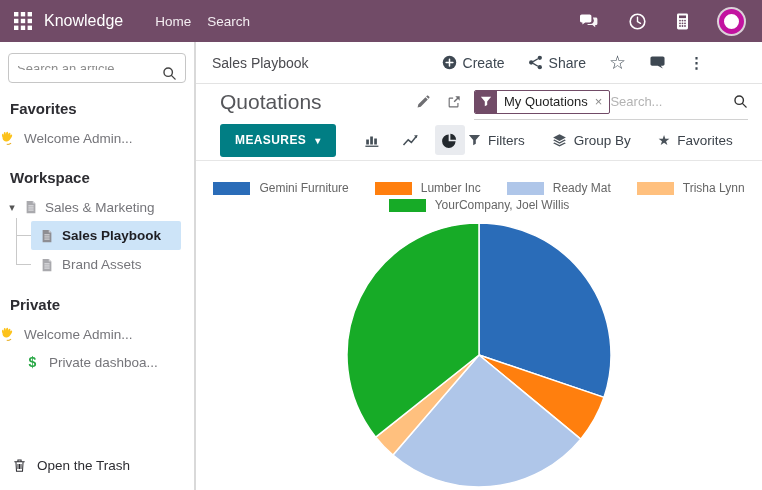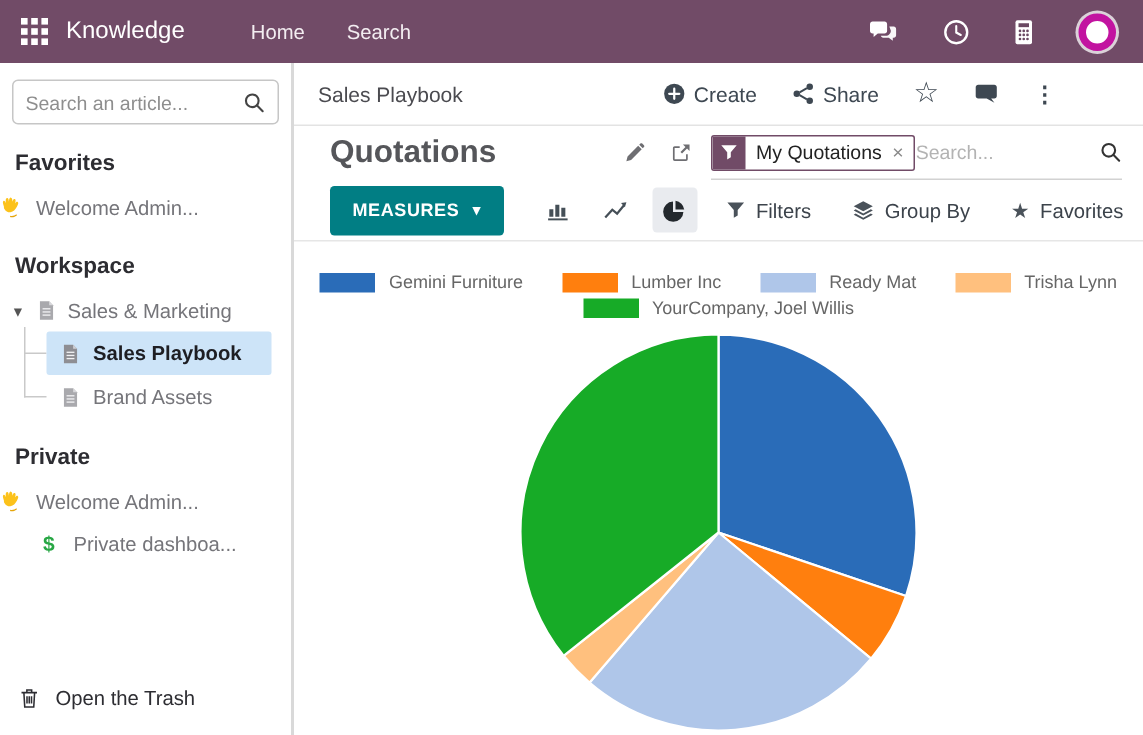--- a/index.html
+++ b/index.html
@@ -8,31 +8,31 @@
   *{box-sizing:border-box;margin:0;padding:0}
   html,body{width:762px;height:490px;overflow:hidden;background:#fff;
     font-family:"Liberation Sans",sans-serif;color:#333}
   .app{width:762px;height:490px;display:flex;flex-direction:column;overflow:hidden}
 
   
   .topbar{height:42px;min-height:42px;background:var(--topbar-bg);display:flex;
     align-items:center;padding:0 14px;color:#fff}
   .tb-left{display:flex;align-items:center}
   .app-name{font-size:16px;margin:0 16px 0 12px;font-weight:400;cursor:pointer}
-  .tb-menu{font-size:13.5px;color:#f3edf1;margin-left:28px;cursor:pointer}
+  .tb-menu{font-size:13.5px;color:#f3edf1;margin-left:16px;cursor:pointer}
   .tb-right{margin-left:auto;display:flex;align-items:center;gap:30px;padding-right:4px}
   .avatar{width:25px;height:25px;border-radius:50%;background:#fff;
     border:5px solid #C213A0;box-shadow:0 0 0 2px rgba(255,255,255,.75)}
 
   
   .body{flex:1;display:flex;min-height:0}
   .sidebar{width:196px;min-width:196px;border-right:2px solid #d9d9d9;
     display:flex;flex-direction:column;padding:11px 0 8px}
   .search-box{margin:0 8px;height:30px;border:1px solid #c6c6c6;border-radius:4px;
-    display:flex;align-items:center;padding:12px 8px}
+    display:flex;padding:12px 8px}
   .search-box input{border:none;outline:none;flex:1;font-size:13px;min-width:0;
     font-family:"Liberation Sans",sans-serif;color:#555}
   .search-box input::placeholder{color:#8e8e8e}
   .side-heading{font-size:15px;font-weight:700;color:#2d2d32;padding:0 10px;
     margin:17px 0 7px}
   .side-item{display:flex;align-items:center;height:28px;color:#75757a;
     font-size:13.5px;gap:9px;cursor:pointer}
   .row-hrfaq{padding-left:25px}
   .row-sm{padding-left:7px;gap:7px}
   .caret{color:#555;font-size:11px;width:10px;text-align:center}
@@ -55,21 +55,21 @@
     border-bottom:1px solid #e3e3e3;padding:0 58px 0 16px}
   .breadcrumb{font-size:14px;color:#4b4b50}
   .header-actions{margin-left:auto;display:flex;align-items:center;gap:23px;
     color:#3e4852;font-size:14px}
   .action{display:flex;align-items:flex-start;gap:6px;cursor:pointer}
   .glyph-star{font-size:19px;line-height:1;color:#3e4852}
   .glyph-kebab{font-size:15px;font-weight:700;color:#3e4852;letter-spacing:0}
 
   .view-titlebar{height:36px;min-height:36px;display:flex;align-items:center;
     padding-left:24px}
-  .view-title{font-size:21px;color:#55565a;font-weight:700}
+  .view-title{font-size:21px;color:#55565a;font-weight:400}
   .title-icons{margin-left:auto;display:flex;align-items:center;gap:17px;
     margin-right:13px;color:#777}
   .search-zone{width:274px;min-width:274px;margin-right:14px;align-self:stretch;
     display:flex;align-items:center;gap:0;border-bottom:1px solid #d2d2d2}
   .facet{height:24px;display:flex;align-items:center;border:1px solid var(--facet);
     border-radius:2px;overflow:hidden;flex:none}
   .facet-iconbox{width:22px;height:24px;background:var(--facet);display:flex;
     align-items:center;justify-content:center}
   .facet-label{padding:0 7px;font-size:13px;color:#222;white-space:nowrap}
   .facet-x{color:#8a8a8a;font-size:13px;padding-right:7px;cursor:pointer}
@@ -81,21 +81,21 @@
   .controls-row{height:41px;min-height:41px;display:flex;align-items:center;
     padding-left:24px;border-bottom:1px solid #e6e6e6;position:relative}
   .measures-btn{background:var(--teal);color:#fff;font-size:12px;font-weight:700;
     letter-spacing:.4px;padding:0 15px;height:33px;border:none;border-radius:3px;
     display:flex;gap:9px;align-items:center;cursor:pointer;
     font-family:"Liberation Sans",sans-serif}
   .charttype-group{display:flex;align-items:center;gap:9px;margin-left:21px}
   .ct-btn{width:30px;height:30px;display:flex;align-items:center;justify-content:center;
     border-radius:3px;cursor:pointer}
   .ct-btn.active{background:#e9ebef}
-  .cp-buttons{position:absolute;left:288px;display:flex;align-items:center;gap:27px;
+  .cp-buttons{position:absolute;left:272px;display:flex;align-items:center;gap:27px;
     font-size:13.5px;color:#3c434b}
   .cp-btn{display:flex;align-items:center;gap:7px;cursor:pointer}
   .cp-star{font-size:14px;line-height:1;color:#4a525a}
 
   
   .legend{margin-top:20px;display:flex;flex-direction:column;align-items:center;gap:3px}
   .legend-row{display:flex;justify-content:center}
   .legend-item{display:flex;align-items:center;margin:0 13px;font-size:12px;
     color:#666;cursor:pointer}
   .swatch{width:37px;height:13px;margin-right:9px;display:inline-block}

